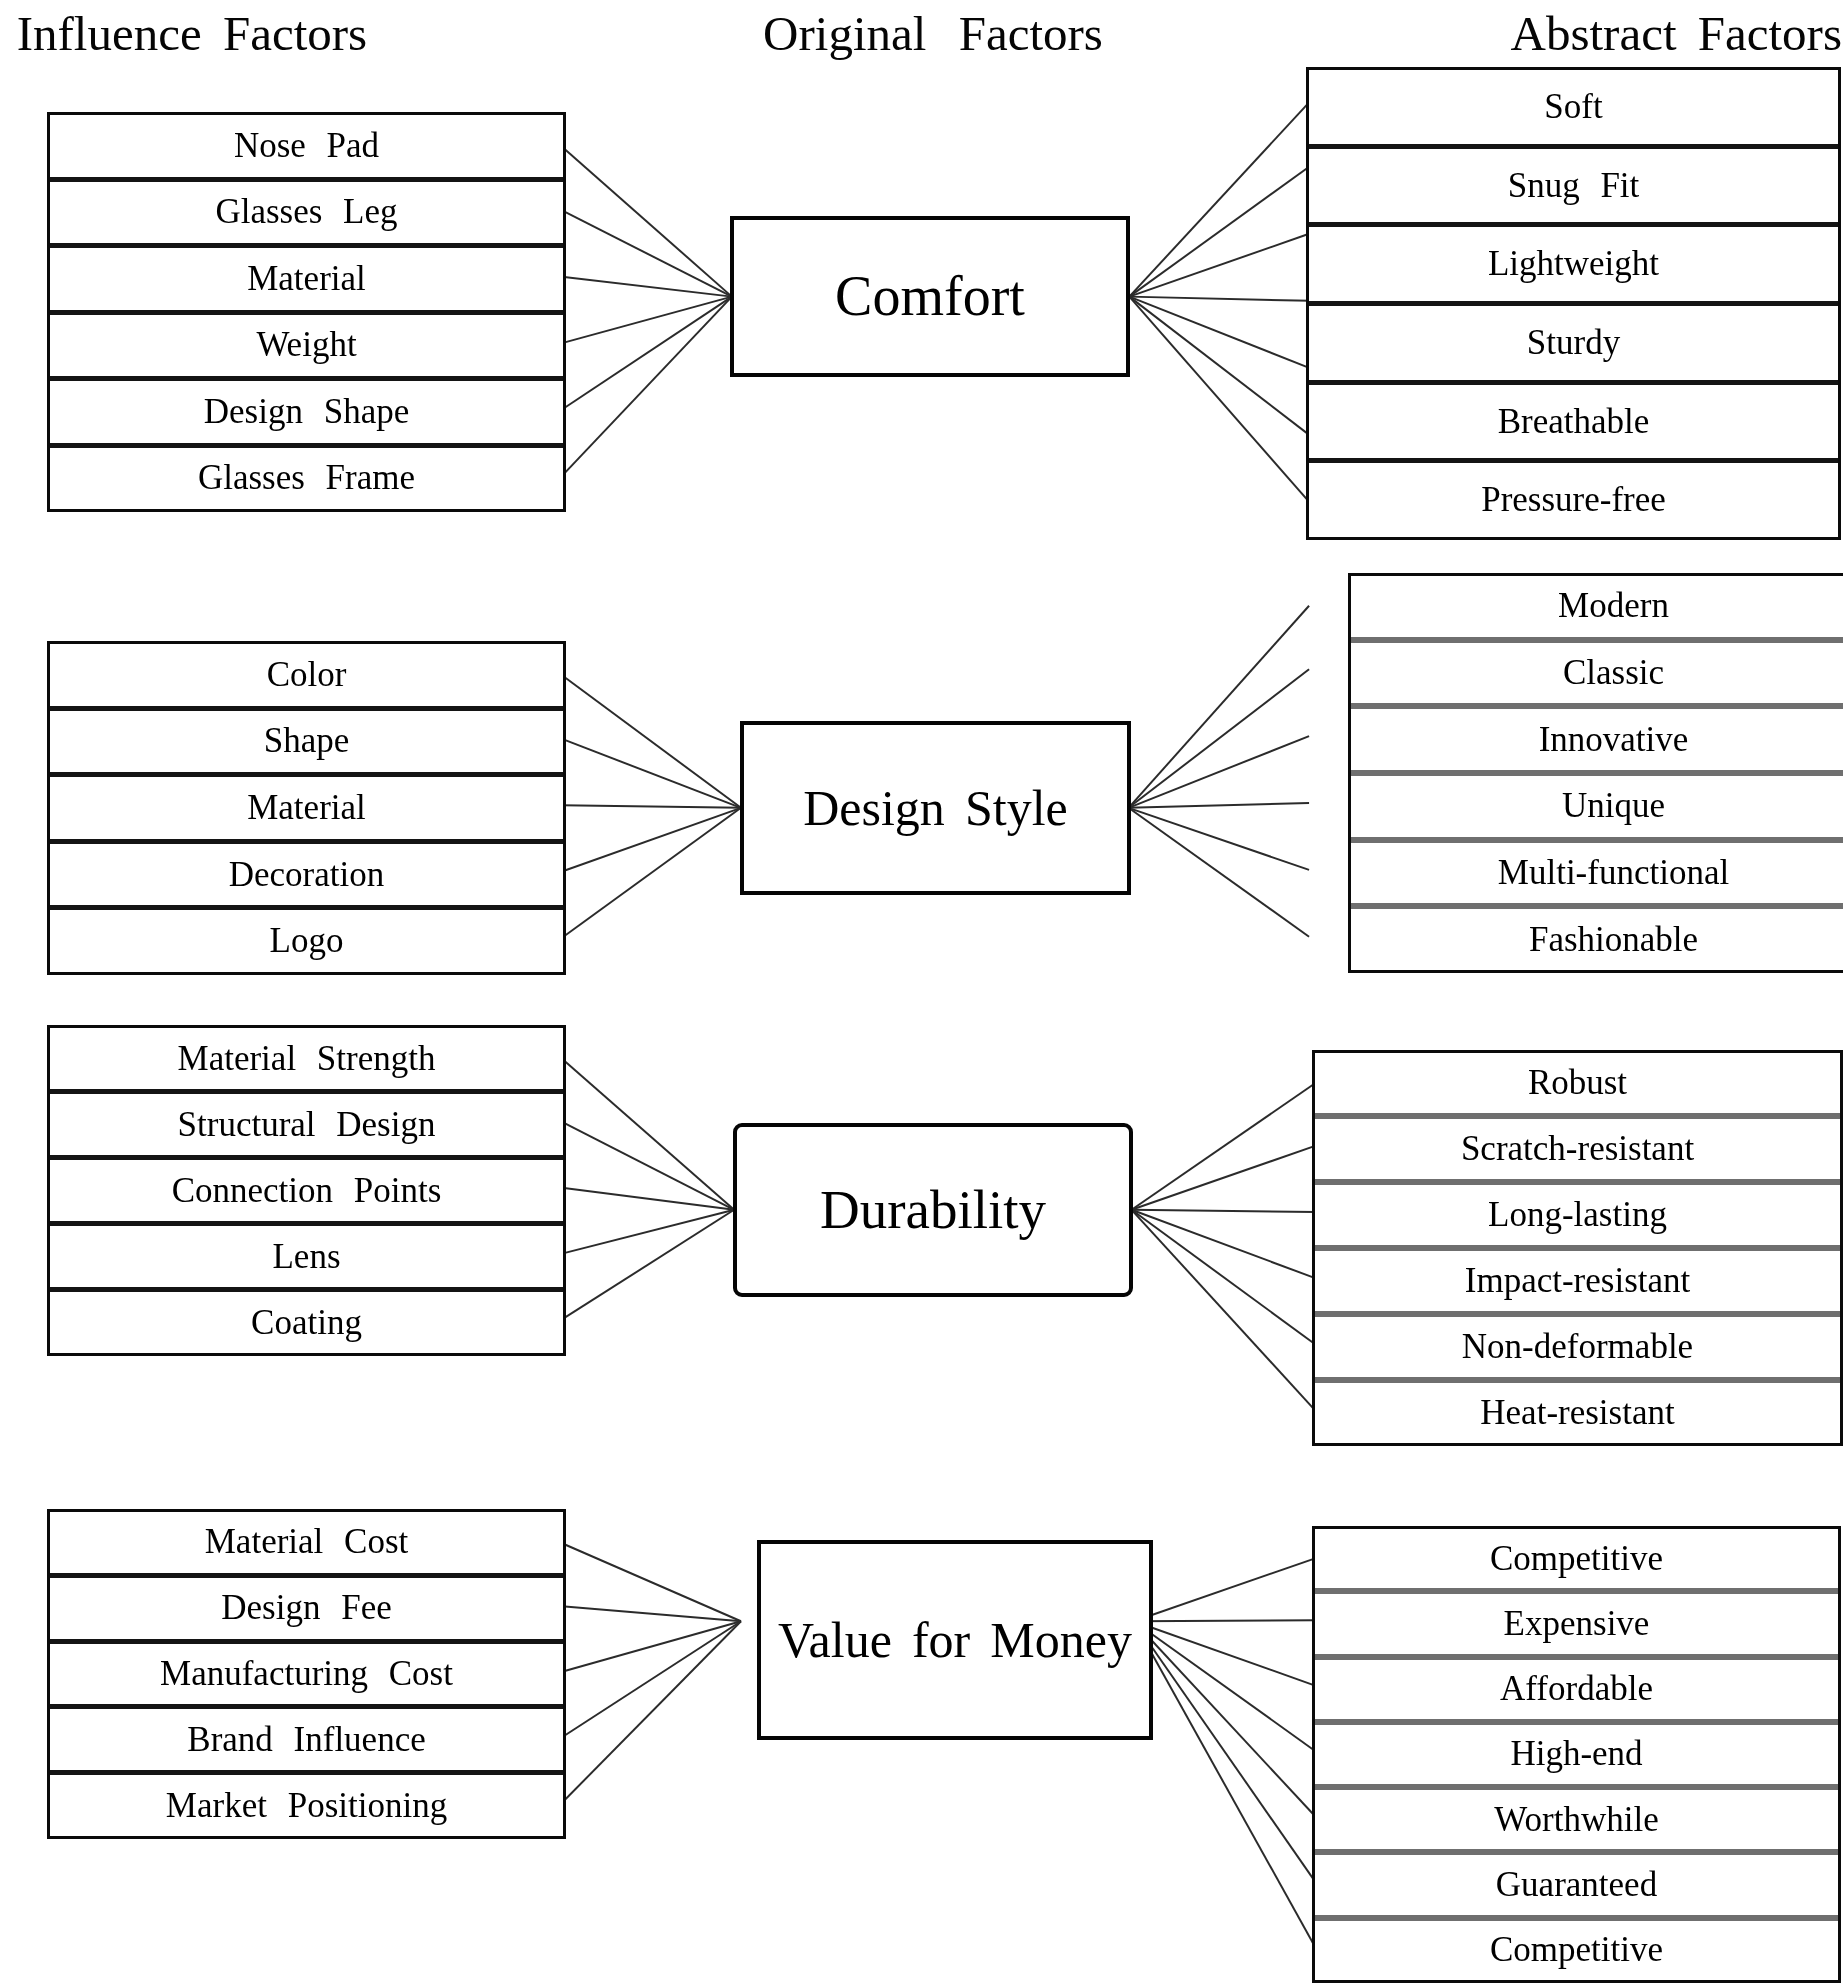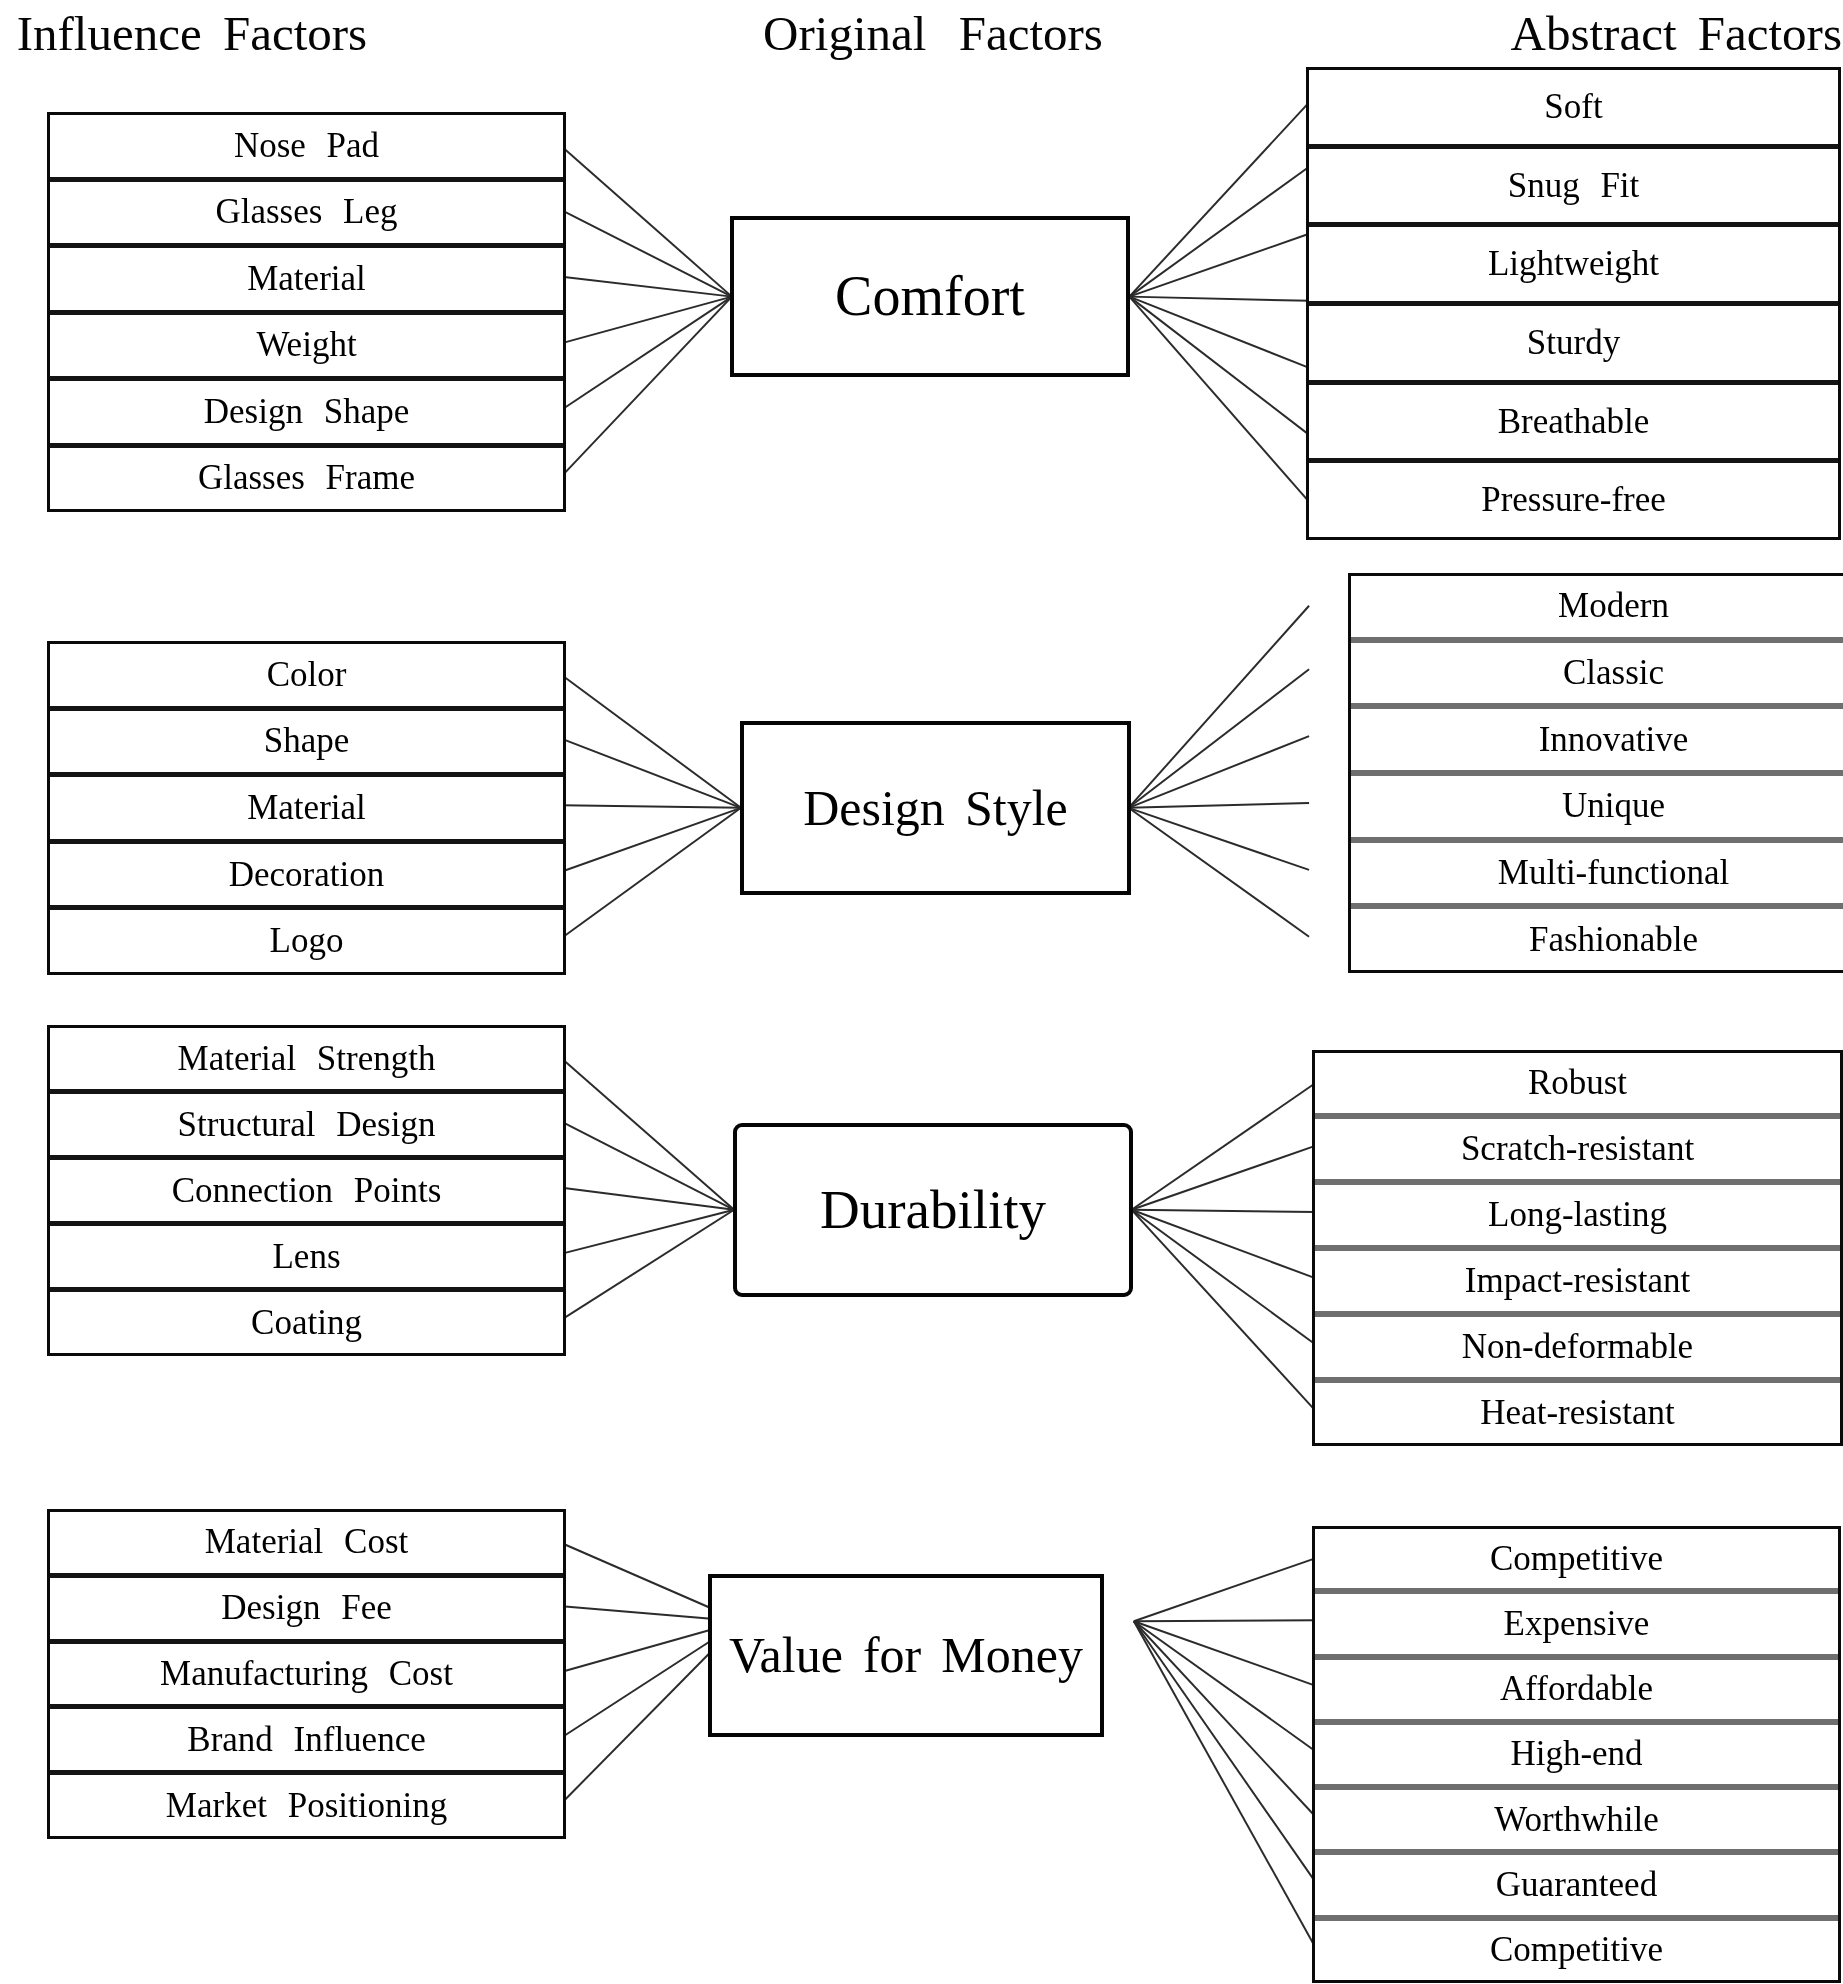--- a/index.html
+++ b/index.html
@@ -28,21 +28,21 @@
   .gray{border-width:3px;}
   .cbox{
     position:absolute;display:flex;align-items:center;justify-content:center;
     background:#fff;border:4.6px solid #050505;box-sizing:border-box;
     font-size:50px;text-align:center;line-height:1.18;white-space:pre-line;
     word-spacing:7.6px;
   }
   .cb1{left:730px;top:216px;width:400px;height:161px;font-size:56px;}
   .cb2{left:740px;top:721px;width:391px;height:174px;}
   .cb3{left:733px;top:1123px;width:400px;height:174px;font-size:55px;border-radius:9px;}
-  .cb4{left:708px;top:1540px;width:396px;height:163px;margin-top:34px;}
+  .cb4{left:757px;top:1540px;width:396px;height:200px;}
   .lt1{left:47px;top:112px;width:519px;height:400px;}
   .rt1{left:1306px;top:67px;width:535px;height:473px;}
   .lt2{left:47px;top:641px;width:519px;height:334px;}
   .rt2{left:1306px;top:573px;width:531px;height:400px;margin-left:42px;}
   .lt3{left:47px;top:1025px;width:519px;height:331px;}
   .rt3{left:1312px;top:1050px;width:531px;height:396px;}
   .lt4{left:47px;top:1509px;width:519px;height:330px;}
   .rt4{left:1312px;top:1526px;width:529px;height:457px;}
 </style>
 </head>

